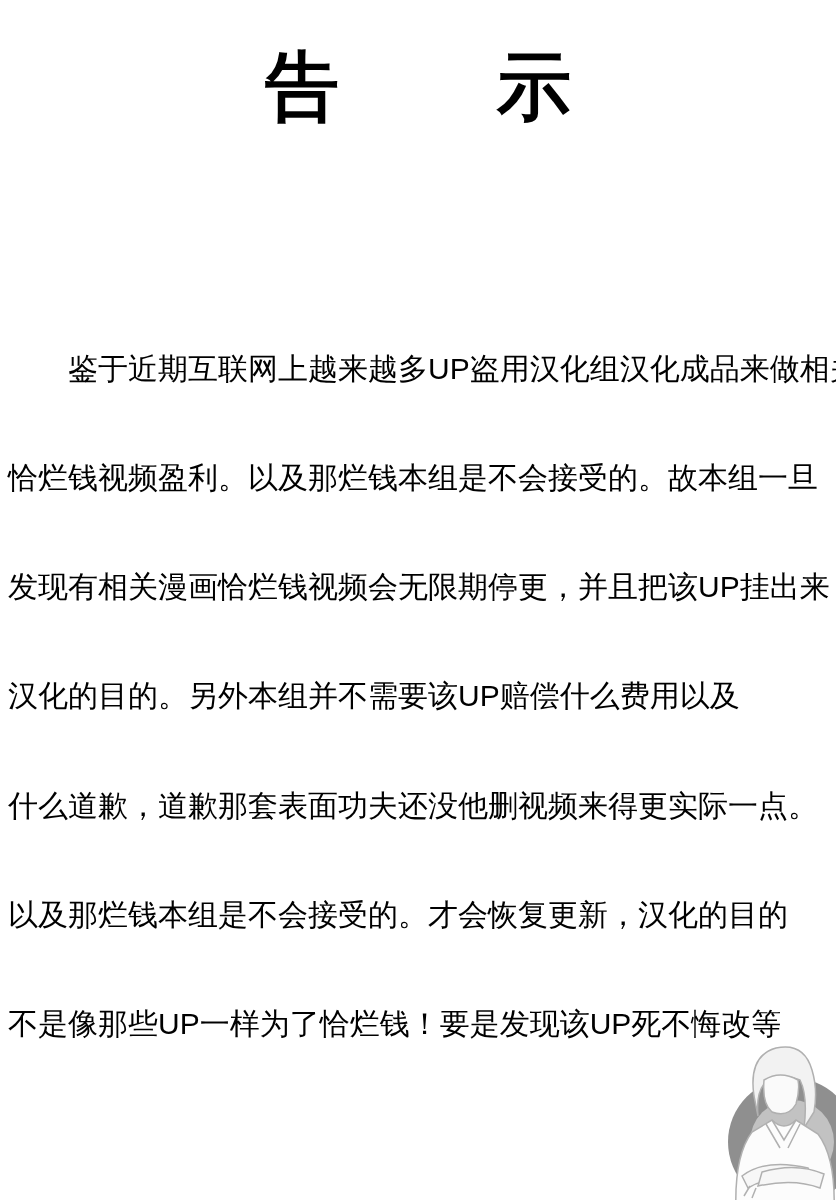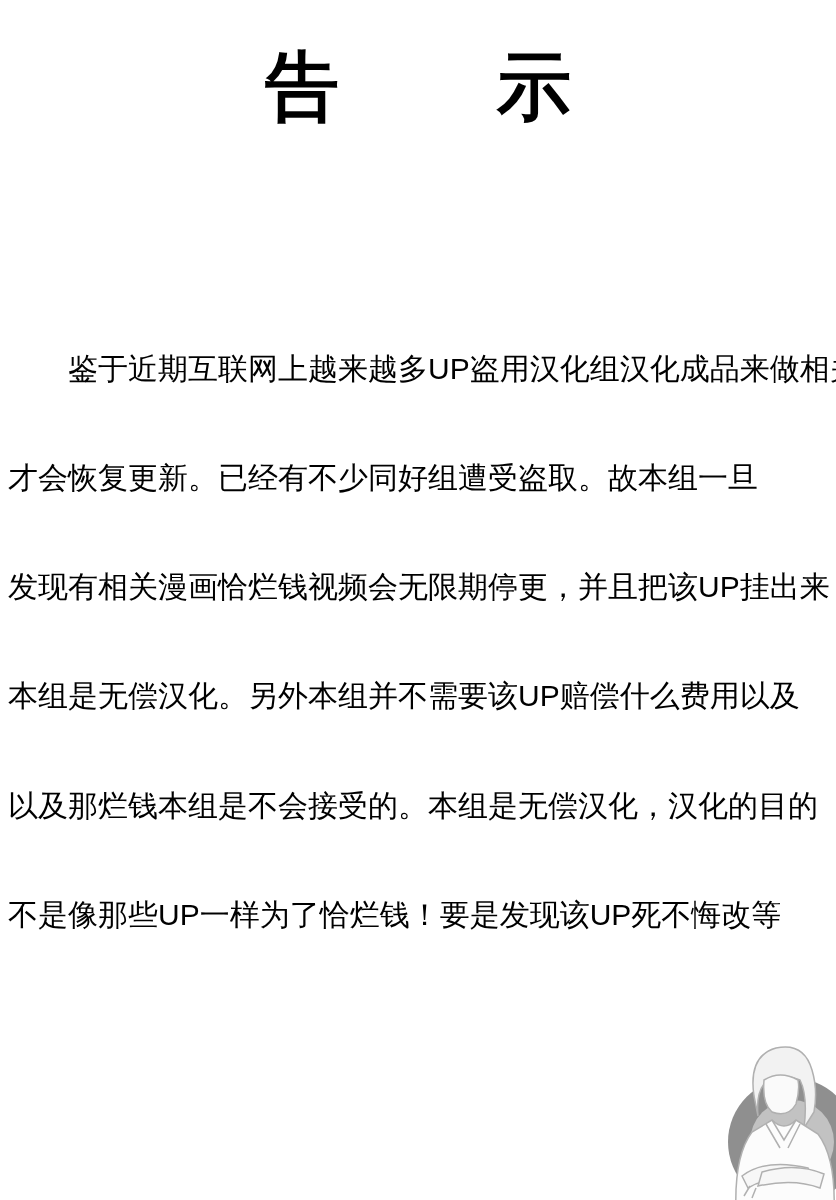--- a/index.html
+++ b/index.html
@@ -56,24 +56,25 @@
 
 <div class="page">
 
   <h1 class="title">
     <span>告</span>
     <span>示</span>
   </h1>
 
   <div class="notice-body">
     <div class="notice-line indent">鉴于近期互联网上越来越多UP盗用汉化组汉化成品来做相关</div>
-    <div class="notice-line">才会恢复更新。已经有不少同好组遭受盗取。故本组一旦</div>
+    <div class="notice-line">恰烂钱视频盈利。以及那烂钱本组是不会接受的。故本组一旦</div>
     <div class="notice-line">发现有相关漫画恰烂钱视频会无限期停更，并且把该UP挂出来，</div>
-    <div class="notice-line">本组是无偿汉化。另外本组并不需要该UP赔偿什么费用以及</div>
-    <div class="notice-line">以及那烂钱本组是不会接受的。本组是无偿汉化，汉化的目的</div>
+    <div class="notice-line">汉化的目的。另外本组并不需要该UP赔偿什么费用以及</div>
+    <div class="notice-line">什么道歉，道歉那套表面功夫还没他删视频来得更实际一点。</div>
+    <div class="notice-line">以及那烂钱本组是不会接受的。才会恢复更新，汉化的目的</div>
     <div class="notice-line">不是像那些UP一样为了恰烂钱！要是发现该UP死不悔改等</div>
     
     
     
     
     
     
     
     
     

